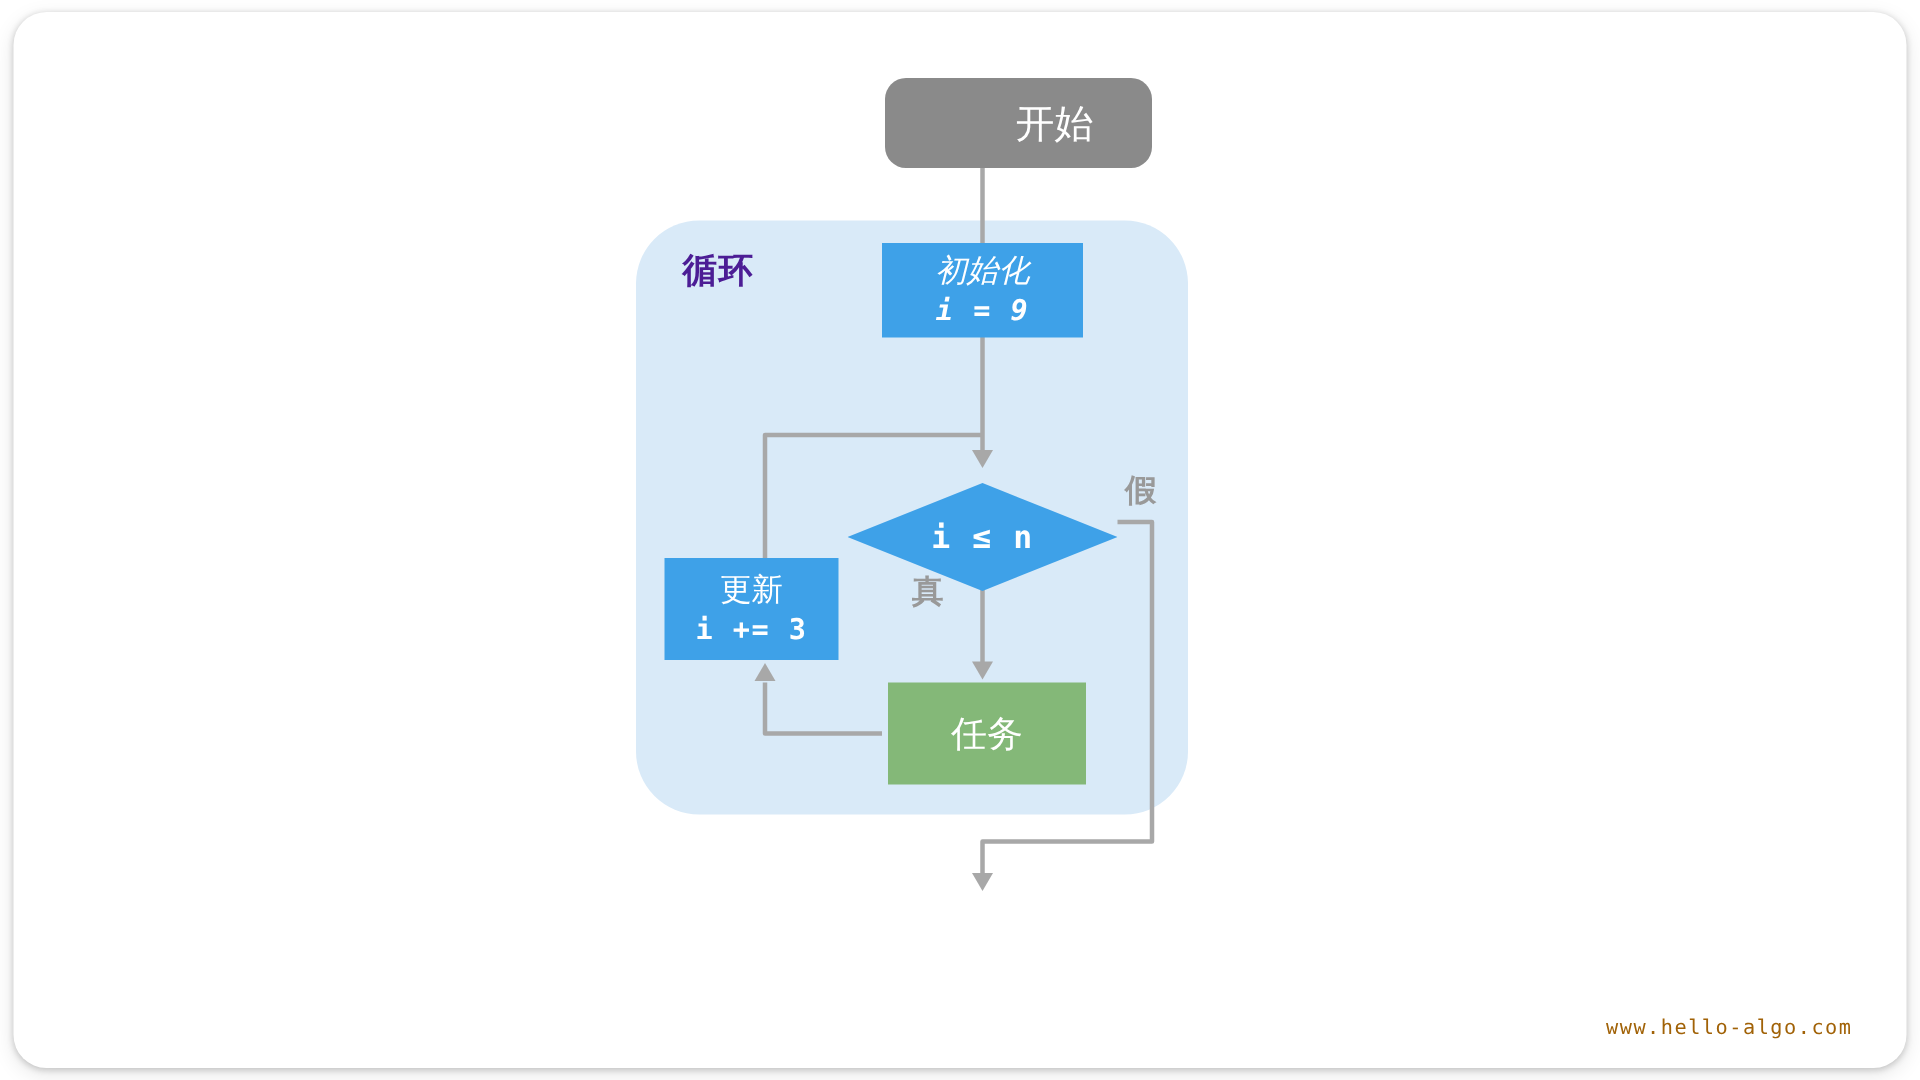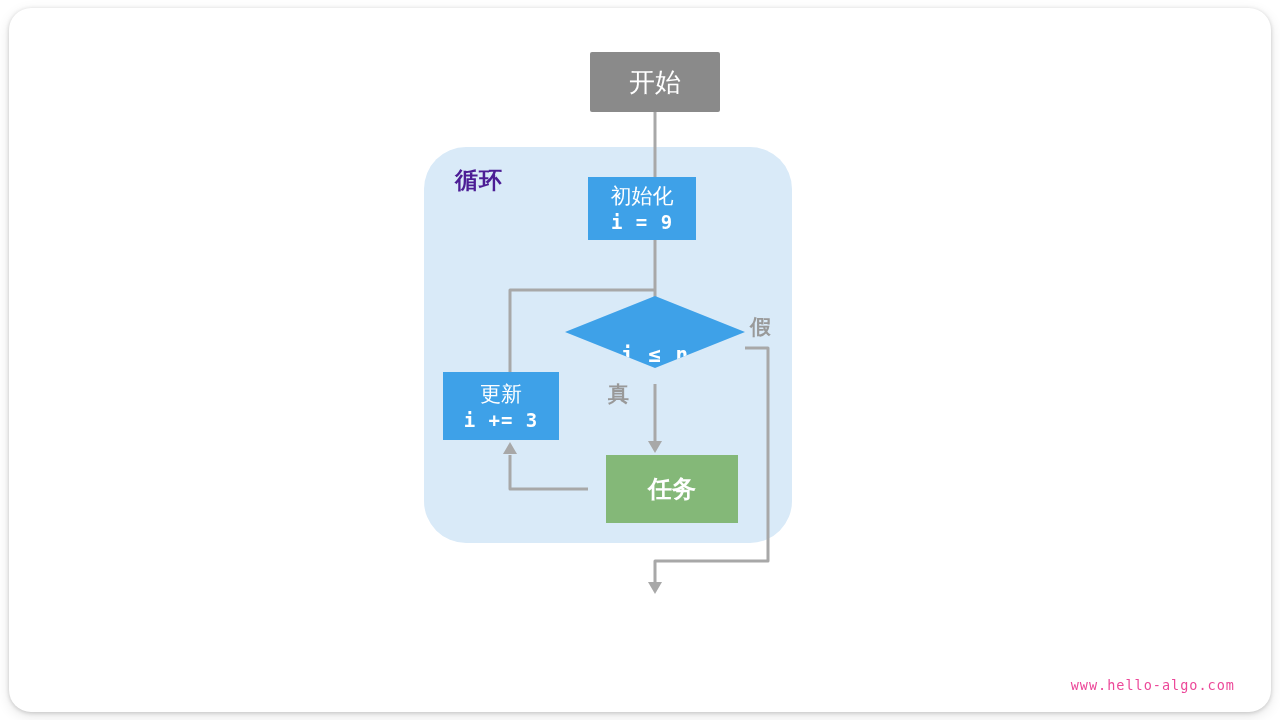--- a/index.html
+++ b/index.html
@@ -20,40 +20,40 @@
     position:absolute;left:455px;top:165px;
     font-size:23px;font-weight:bold;color:#4c1d95;letter-spacing:1px;
   }
   .connectors{position:absolute;left:0;top:0;width:1280px;height:720px;pointer-events:none;}
   .connectors path{fill:none;stroke:#A8A8A8;stroke-width:3;stroke-linejoin:round;}
   .connectors polygon{fill:#A8A8A8;stroke:none;}
   .node{
     position:absolute;display:flex;flex-direction:column;
     align-items:center;justify-content:center;color:#ffffff;text-align:center;
   }
-  .terminal{background:#8A8A8A;border-radius:2px;font-size:26px;}
+  .terminal{background:#8A8A8A;border-radius:14px;font-size:26px;padding-left:48px;}
   .process{background:#3EA1E8;}
   .process .title{font-size:21px;line-height:27px;}
   .code{
     font-family:"DejaVu Sans Mono","Liberation Mono",monospace;
     font-size:19px;line-height:26px;letter-spacing:1px;font-weight:bold;
   }
   .diamond{
     background:#3EA1E8;
     clip-path:polygon(50% 0%,100% 50%,50% 100%,0% 50%);
   }
   .diamond .code{font-size:21px;}
   .task{background:#84B878;font-size:24px;}
   .branch-label{
     position:absolute;font-size:21px;font-weight:bold;color:#999999;
   }
   .watermark{
     position:absolute;right:45px;top:677px;
     font-family:"DejaVu Sans Mono","Liberation Mono",monospace;
-    font-size:13.5px;color:#ec4899;letter-spacing:1px;
+    font-size:13.5px;color:#a16207;letter-spacing:1px;
   }
 </style>
 </head>
 <body>
 
 <div class="stage">
   <div class="card"></div>
 
   <div class="loop-container"></div>
   <div class="loop-label">循环</div>
@@ -67,35 +67,35 @@
     <path d="M588 489 L510 489 L510 455"></path>
     <polygon points="510,442 503,454 517,454"></polygon>
     <path d="M745 348 L768 348 L768 561 L655 561 L655 583"></path>
     <polygon points="655,594 648,582 662,582"></polygon>
   </svg>
 
   <div class="node terminal" style="left:590px;top:52px;width:130px;height:60px;">
     <span>开始</span>
   </div>
 
-  <div class="node process" style="left:588px;top:177px;width:108px;height:63px;">
+  <div class="node process" style="left:588px;top:162px;width:134px;height:63px;font-style:italic;">
     <span class="title">初始化</span>
     <span class="code">i = 9</span>
   </div>
 
-  <div class="node diamond" style="left:565px;top:296px;width:180px;height:72px;justify-content:flex-end;">
+  <div class="node diamond" style="left:565px;top:322px;width:180px;height:72px;">
     <span class="code">i ≤ n</span>
   </div>
 
   <div class="node process" style="left:443px;top:372px;width:116px;height:68px;">
     <span class="title">更新</span>
     <span class="code">i += 3</span>
   </div>
 
-  <div class="node task" style="left:606px;top:455px;width:132px;height:68px;font-weight:bold;">
+  <div class="node task" style="left:592px;top:455px;width:132px;height:68px;">
     <span>任务</span>
   </div>
 
 
   <div class="branch-label" style="left:608px;top:380px;">真</div>
   <div class="branch-label" style="left:750px;top:313px;">假</div>
 
   <div class="watermark">www.hello-algo.com</div>
 </div>
 

